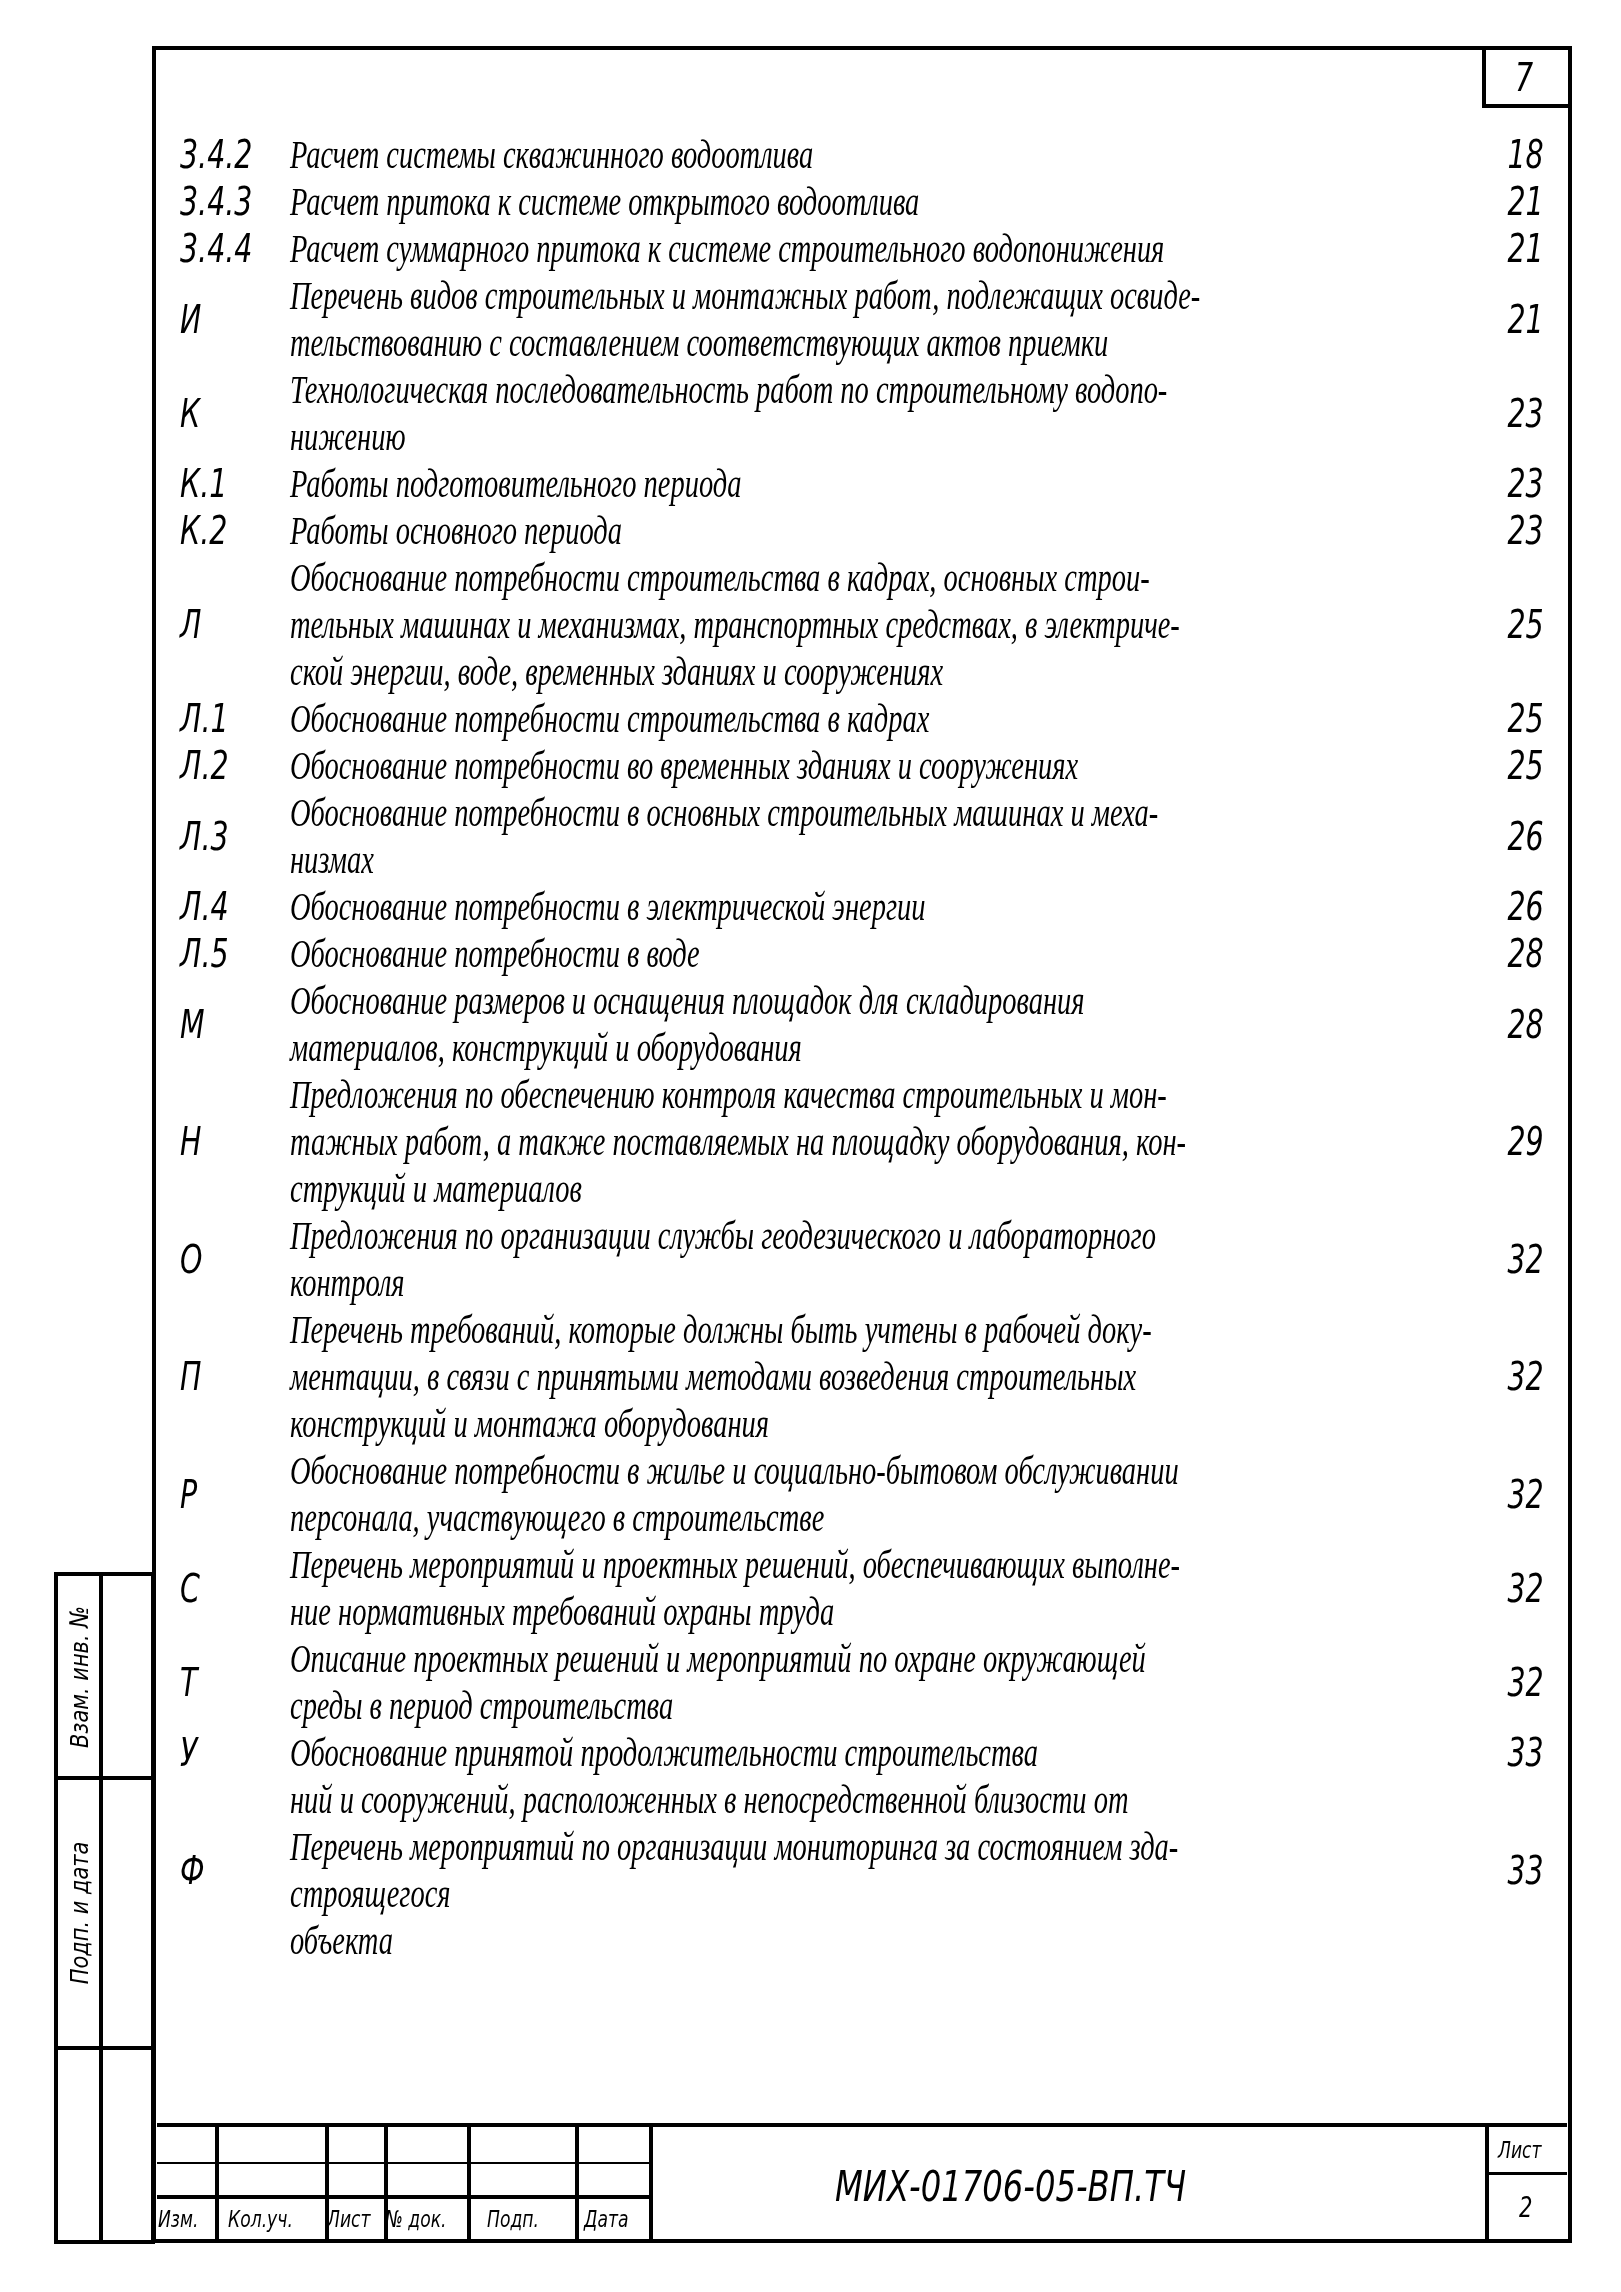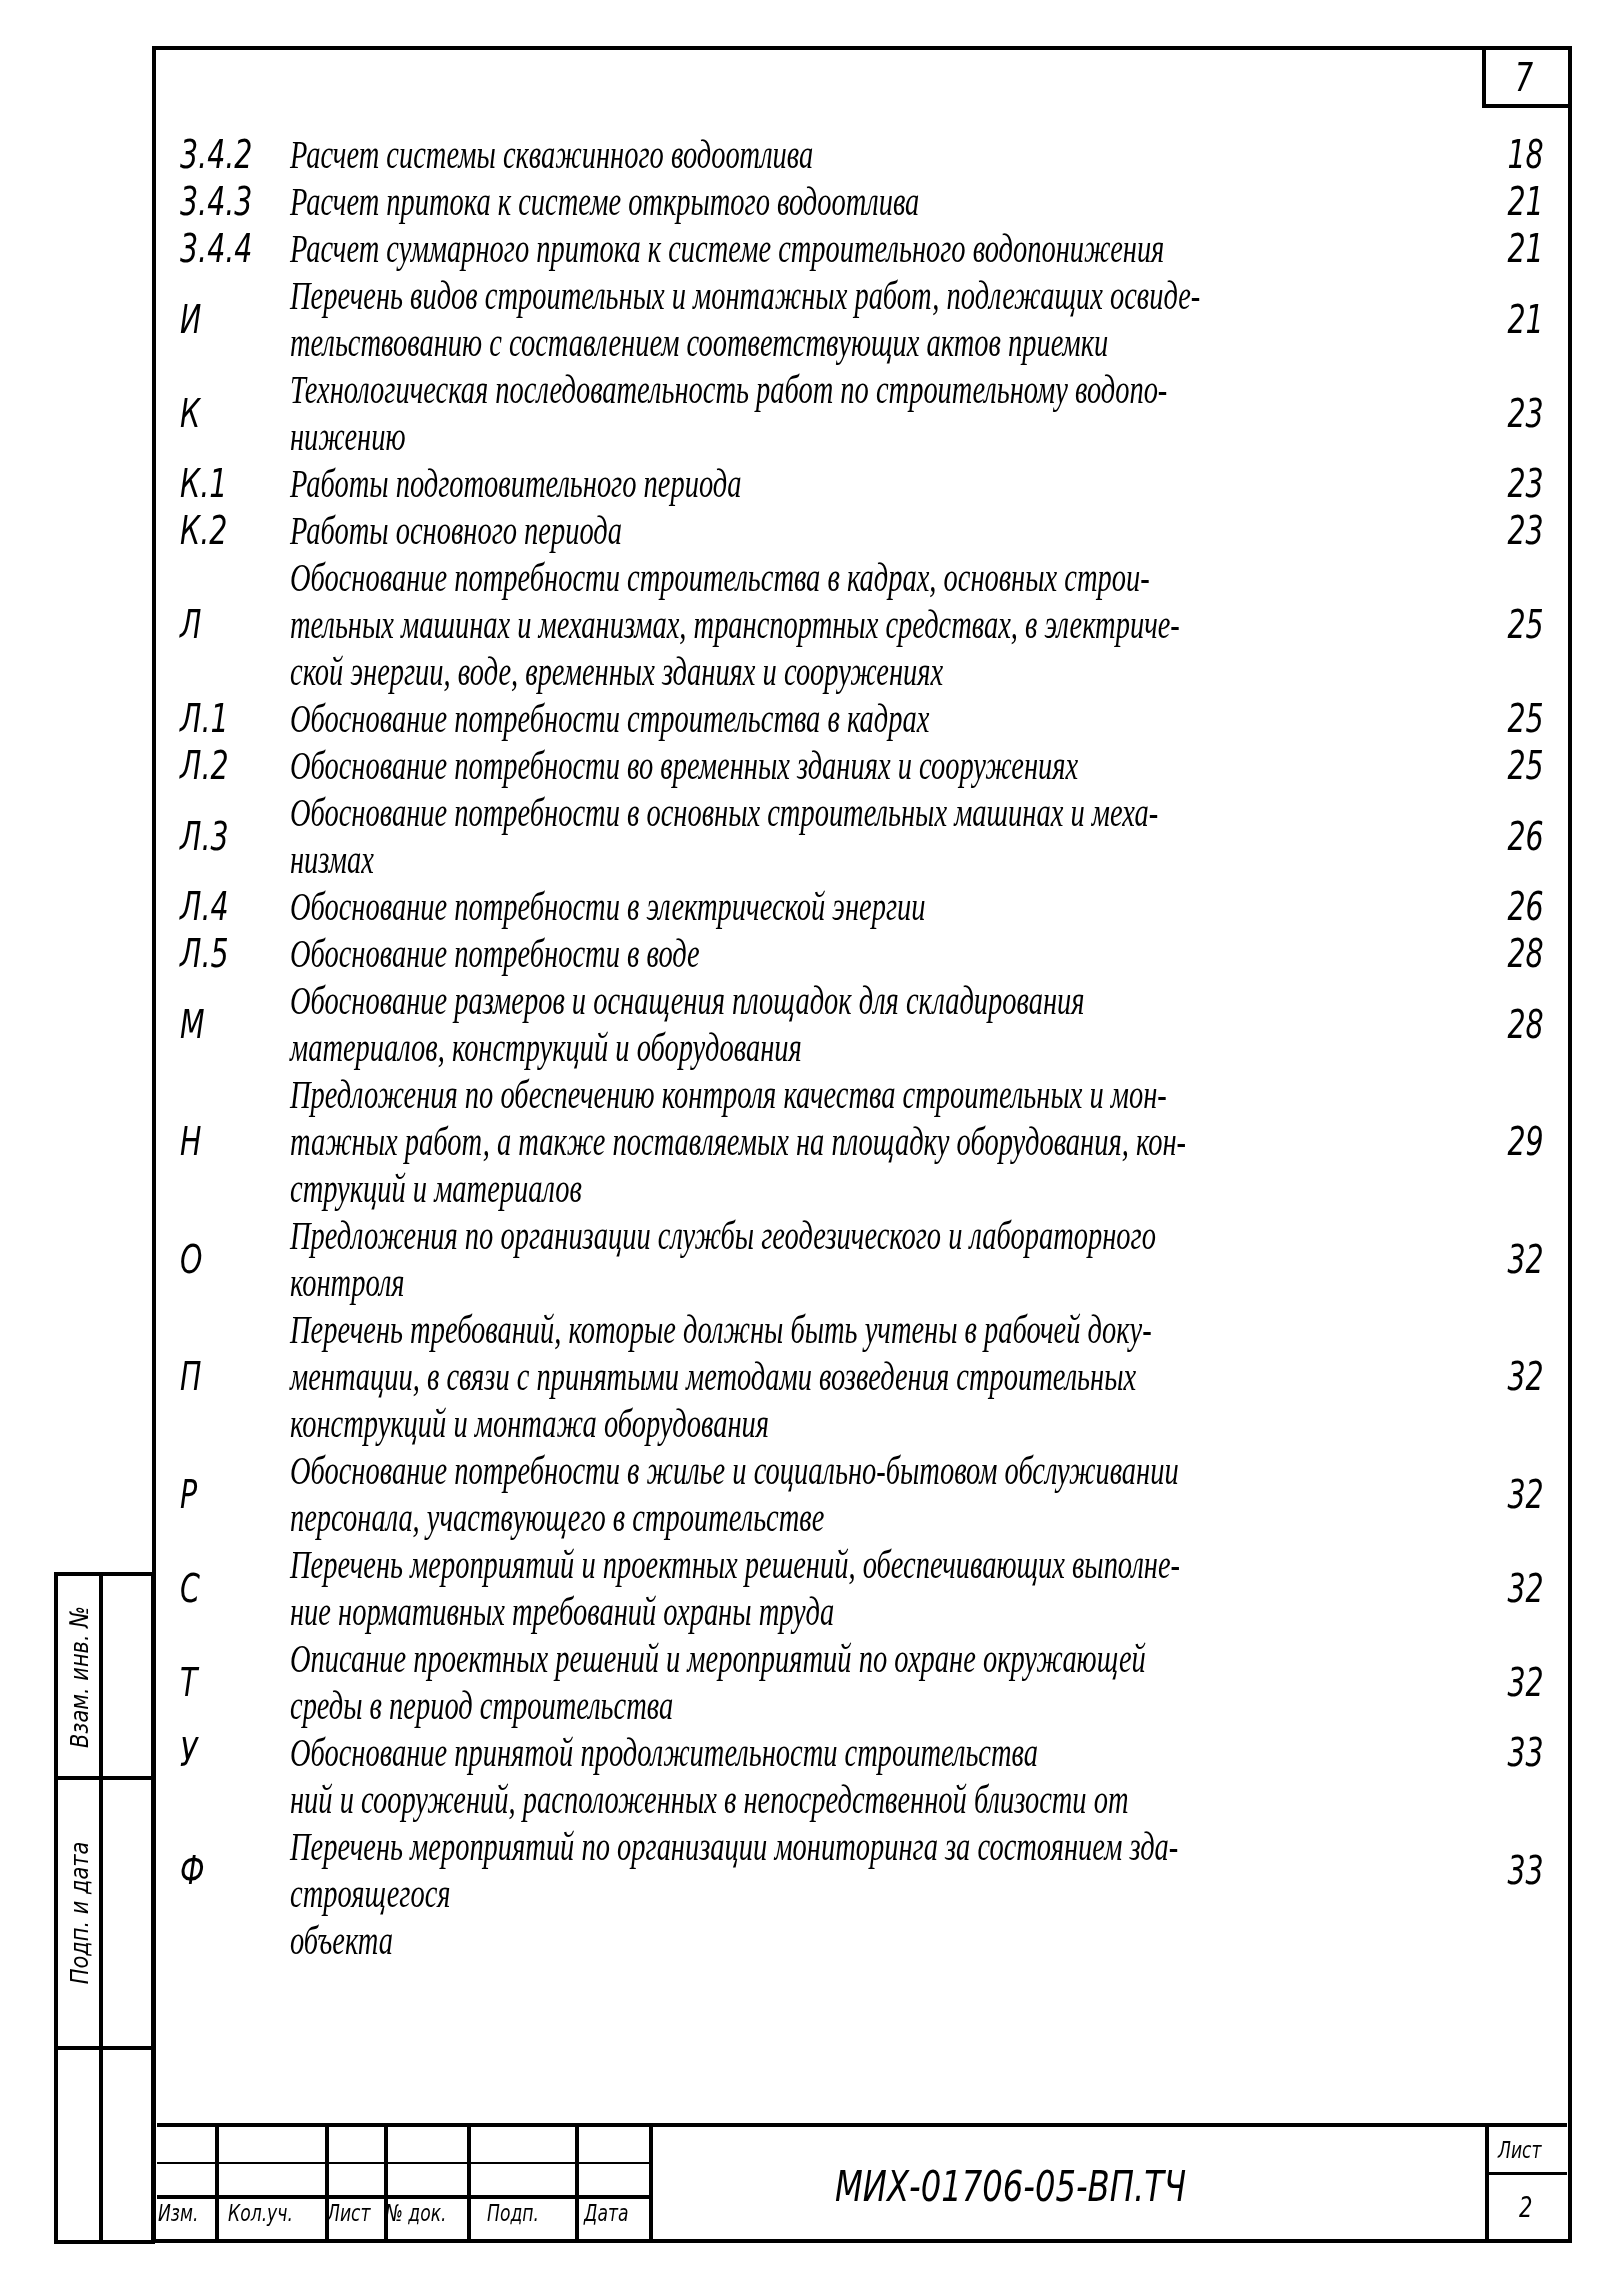--- a/index.html
+++ b/index.html
@@ -35,21 +35,21 @@
   .tb-cols{display:flex;}
   .tb-col{display:flex;flex-direction:column;border-right:4.9px solid #000;box-sizing:border-box;}
   .tb-col:nth-child(1){width:62px;}
   .tb-col:nth-child(2){width:110px;}
   .tb-col:nth-child(3){width:59px;}
   .tb-col:nth-child(4){width:83px;}
   .tb-col:nth-child(5){width:108px;}
   .tb-col:nth-child(6){width:74px;}
   .r1{height:37px;border-bottom:2px solid #000;box-sizing:border-box;}
   .r2{height:35px;border-bottom:4.9px solid #000;box-sizing:border-box;}
-  .r3{flex:1;display:flex;align-items:flex-start;justify-content:center;font-size:23.5px;overflow:hidden;}
+  .r3{flex:1;display:flex;align-items:center;justify-content:center;font-size:23.5px;overflow:hidden;}
   .tb-big{flex:1;border-right:4.9px solid #000;box-sizing:border-box;display:flex;
           align-items:center;justify-content:center;font-size:43px;padding-top:6px;}
   .tb-big .t{transform:scaleX(0.75);}
   .tb-sheet{width:78px;display:flex;flex-direction:column;}
   .sh1{height:48px;border-bottom:3.9px solid #000;box-sizing:border-box;display:flex;
        align-items:center;justify-content:center;font-size:23.5px;}
   .sh2{flex:1;display:flex;align-items:center;justify-content:center;font-size:29px;}
 </style>
 </head>
 <body>

